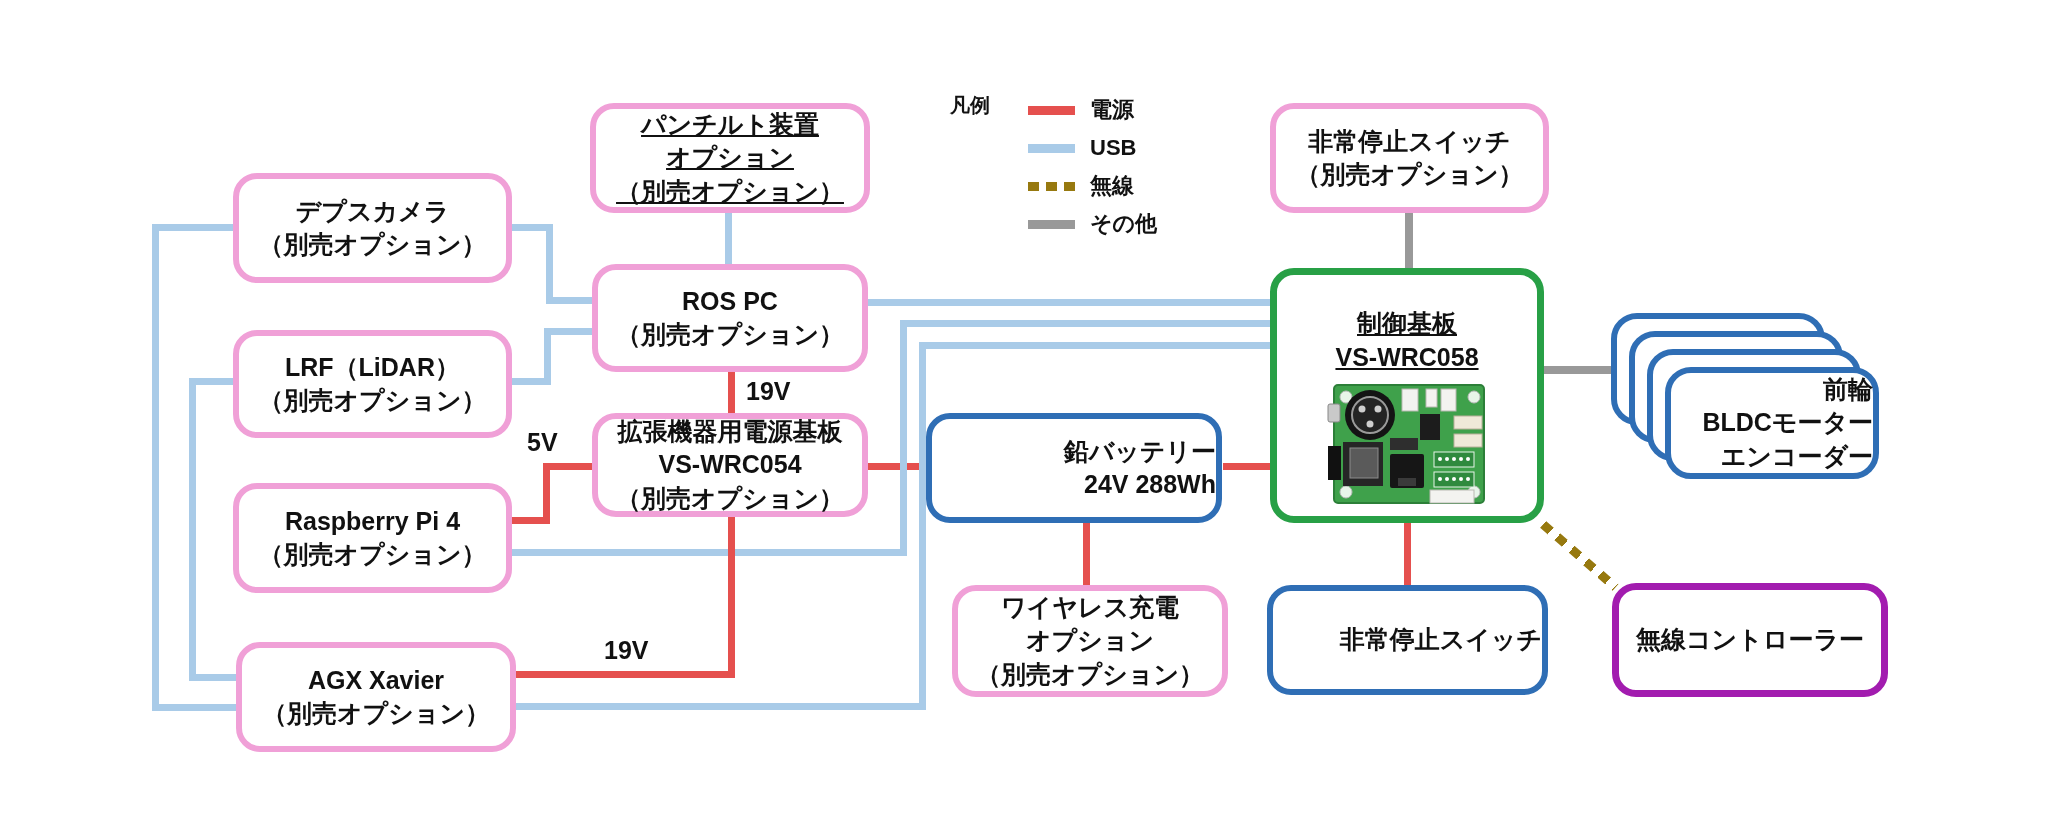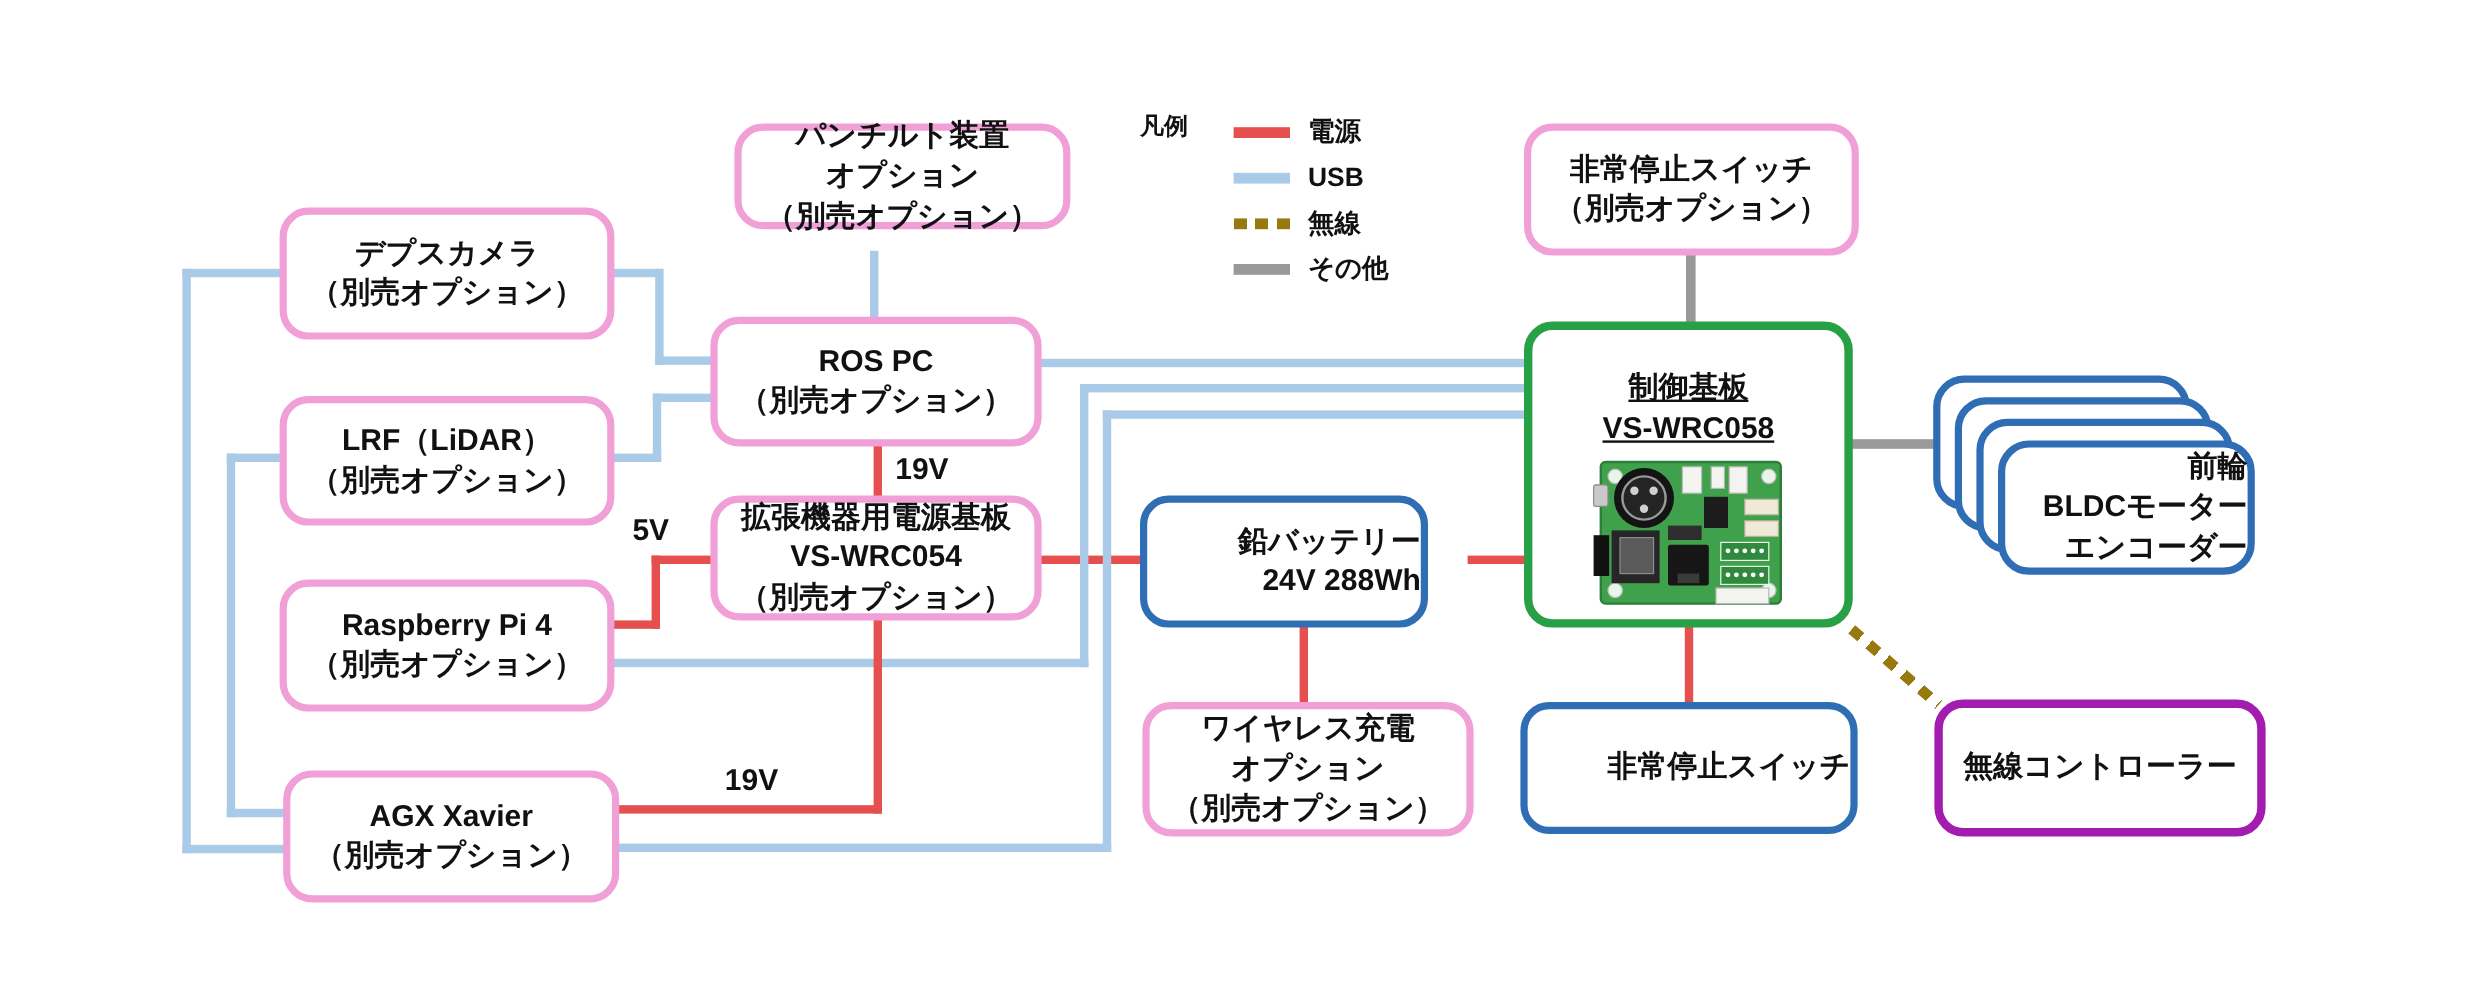--- a/index.html
+++ b/index.html
@@ -146,38 +146,38 @@
   <div class="box pink" style="left:233px;top:483px;width:279px;height:110px;">
     <div>Raspberry Pi 4</div>
     <div>（別売オプション）</div>
   </div>
 
   <div class="box pink" style="left:236px;top:642px;width:280px;height:110px;">
     <div>AGX Xavier</div>
     <div>（別売オプション）</div>
   </div>
 
-  <div class="box pink" style="left:612px;top:103px;width:280px;height:88px;">
+  <div class="box pink" style="left:590px;top:103px;width:280px;height:110px;text-decoration:underline;">
     <div>パンチルト装置</div>
     <div>オプション</div>
     <div>（別売オプション）</div>
   </div>
 
   <div class="box pink" style="left:592px;top:264px;width:276px;height:108px;">
     <div>ROS PC</div>
     <div>（別売オプション）</div>
   </div>
 
   <div class="box pink" style="left:592px;top:413px;width:276px;height:104px;">
     <div>拡張機器用電源基板</div>
     <div>VS-WRC054</div>
     <div>（別売オプション）</div>
   </div>
 
-  <div class="box blue" style="left:950px;top:413px;width:240px;height:110px;padding-left:44px;">
+  <div class="box blue" style="left:926px;top:413px;width:296px;height:110px;padding-left:44px;">
     <div>鉛バッテリー</div>
     <div>24V 288Wh</div>
   </div>
 
   <div class="box pink" style="left:952px;top:585px;width:276px;height:112px;">
     <div>ワイヤレス充電</div>
     <div>オプション</div>
     <div>（別売オプション）</div>
   </div>
 

